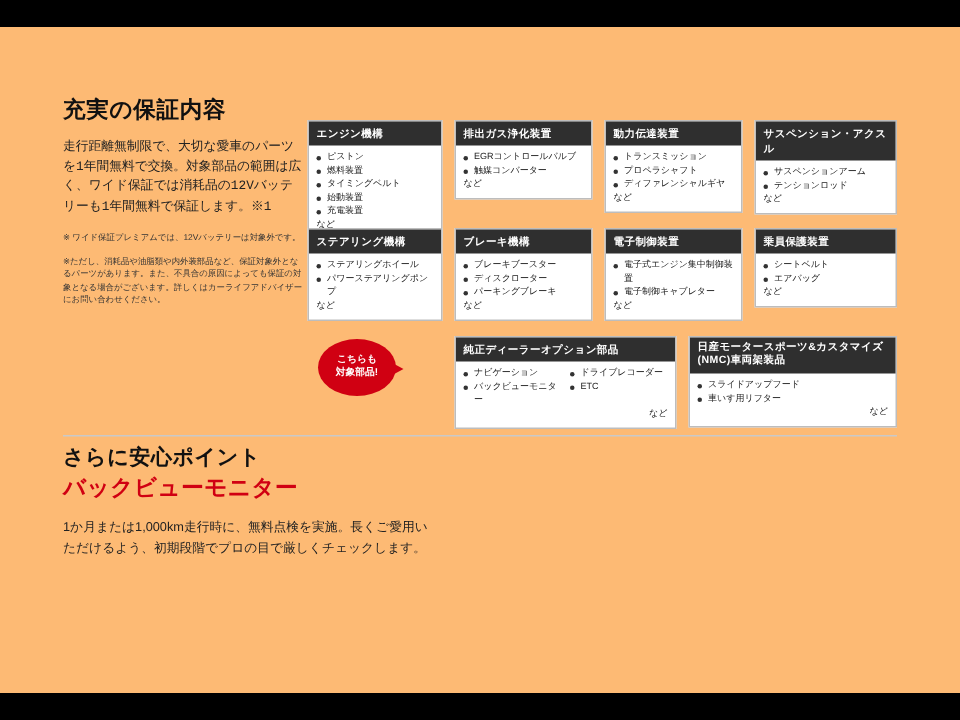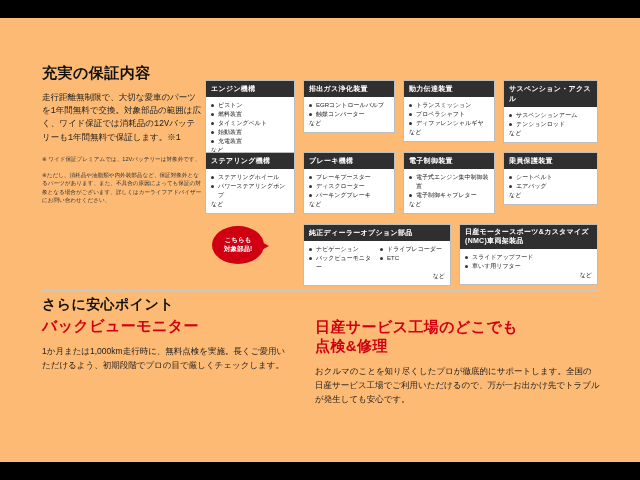--- a/index.html
+++ b/index.html
@@ -287,19 +287,14 @@
   </div>
 
   <div class="divider"></div>
 
   <div class="bot-left">
     <div class="h-black">さらに安心ポイント</div>
     <div class="h-red">バックビューモニター</div>
     <div class="body-txt">1か月または1,000km走行時に、無料点検を実施。長くご愛用いただけるよう、初期段階でプロの目で厳しくチェックします。</div>
   </div>
 
-  <div class="bot-right">
-    <div class="h-red">日産サービス工場のどこでも</div>
-    <div class="h-red">点検&amp;修理</div>
-    <div class="body-txt">おクルマのことを知り尽くしたプロが徹底的にサポートします。全国の日産サービス工場でご利用いただけるので、万が一お出かけ先でトラブルが発生しても安心です。</div>
-  </div>
 
 </div>
 
 </body></html>

